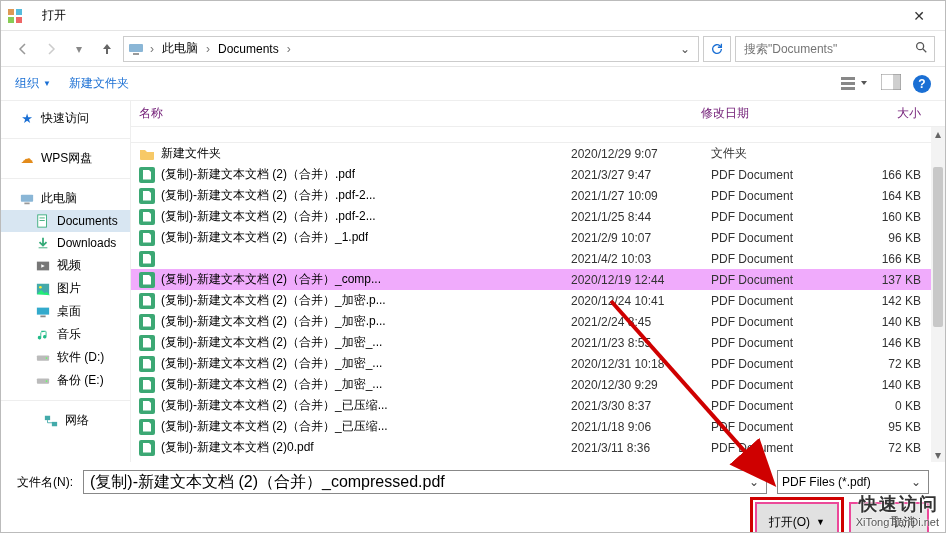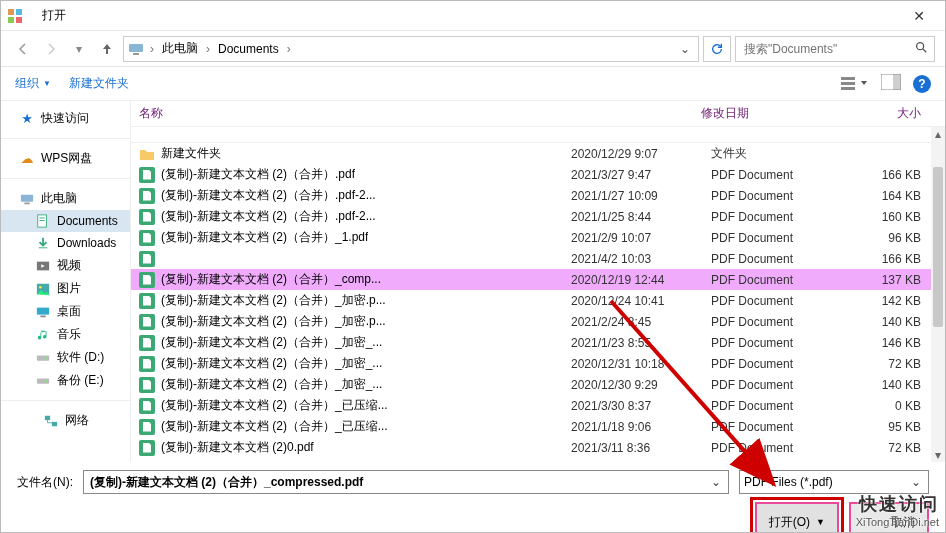--- a/index.html
+++ b/index.html
@@ -135,23 +135,23 @@
   
   .bottom {
     height:70px; padding: 8px 16px;
     display:flex; flex-direction:column; gap:8px;
   }
   .filename-row { display:flex; align-items:center; gap:10px; }
   .filename-row label { white-space:nowrap; }
   .combo {
     flex:1; height:24px; border:1px solid #888; display:flex; align-items:center; padding:0 4px; background:#fff;
   }
-  .combo input { flex:1; border:none; outline:none; font-size:12px;font-weight:bold;}
+  .combo input { flex:1; border:none; outline:none; font-size:16px;}
   .combo .dd { width:16px; color:#444; text-align:center;}
-  .type-combo { width:190px; flex:none; }
+  .type-combo { width:152px; flex:none; }
   .btnrow { display:flex; justify-content:flex-end; gap:10px; }
   .btn {
     min-width:80px; height:40px; border:2px solid #ec4899; background:#e9e9e9;
     display:flex; align-items:center; justify-content:flex-end; padding:0 12px;
   }
   .btn.default { outline:3px solid #cf0000; outline-offset:2px; background:#e1e1e1;}
   .helpspot {
     width:18px; height:18px; border-radius:50%; background:#1a6fd4; color:#fff;
     display:flex; align-items:center; justify-content:center; font-weight:bold; font-size:12px;
   }

